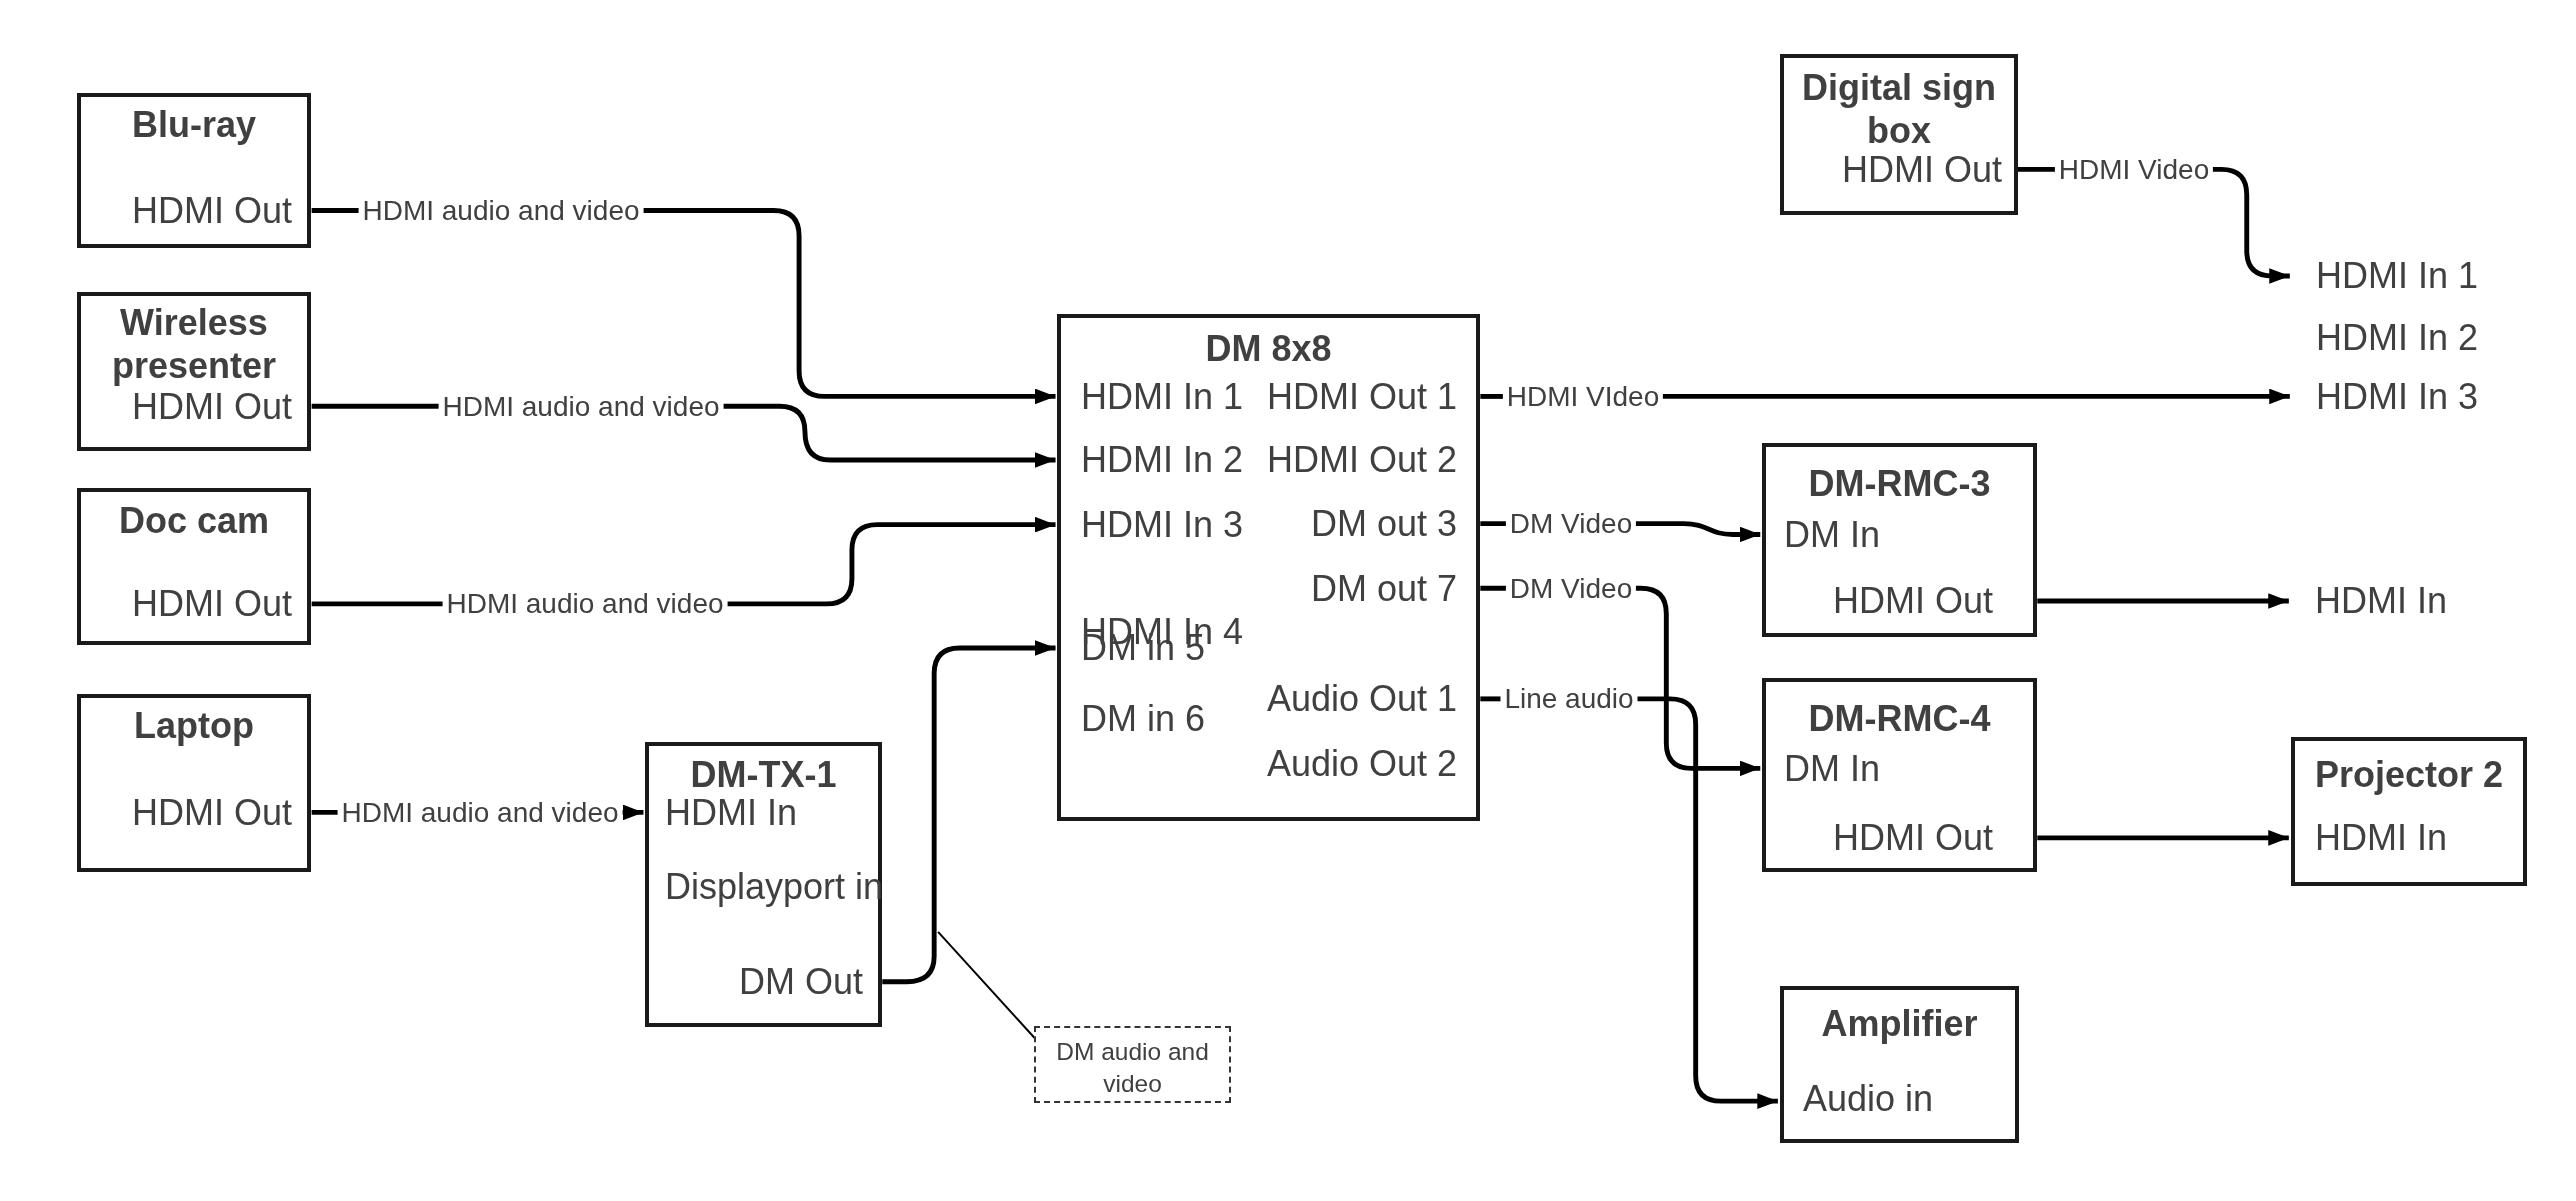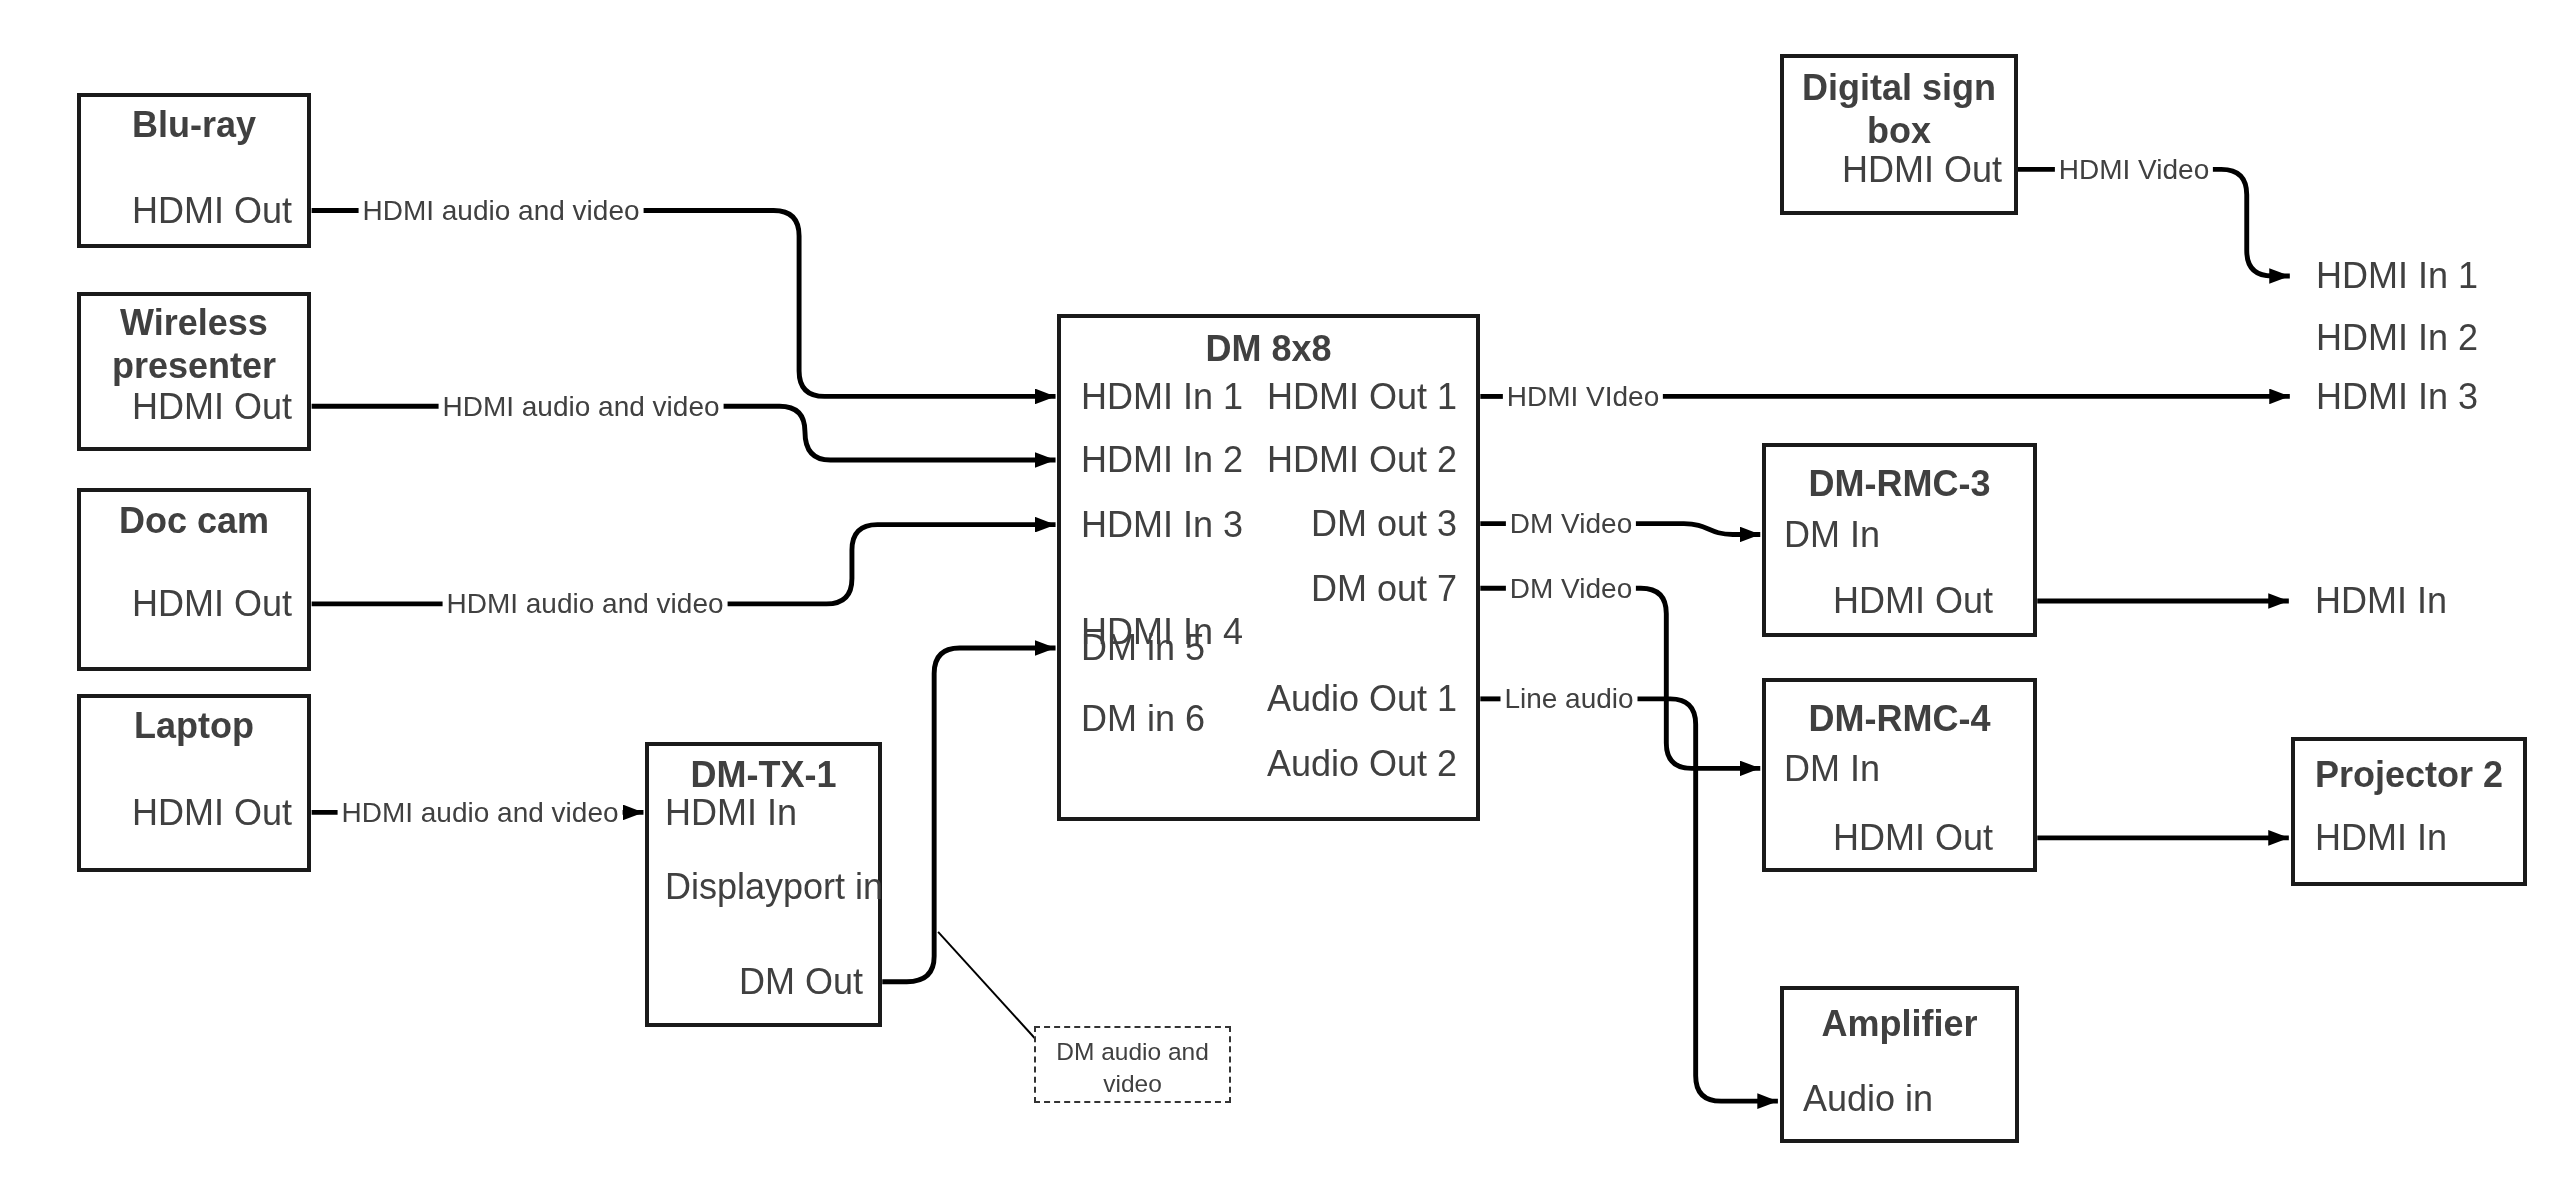--- a/index.html
+++ b/index.html
@@ -92,21 +92,21 @@
     </svg>
     <div class="node" style="left: 77px; top: 93px; width: 234px; height: 155px;">
       <div class="title-line" style="top: 5.9px;">Blu-ray</div>
     </div>
     <div class="port-label" style="top: 196px; right: 2284px; text-align: right;">HDMI Out</div>
     <div class="node" style="left: 77px; top: 292px; width: 234px; height: 159px;">
       <div class="title-line" style="top: 4.9px;">Wireless</div>
       <div class="title-line" style="top: 48px;">presenter</div>
     </div>
     <div class="port-label" style="top: 392px; right: 2284px; text-align: right;">HDMI Out</div>
-    <div class="node" style="left: 77px; top: 488px; width: 234px; height: 183px;">
+    <div class="node" style="left: 77px; top: 488px; width: 234px; height: 157px;">
       <div class="title-line" style="top: 6.9px;">Doc cam</div>
     </div>
     <div class="port-label" style="top: 589px; right: 2284px; text-align: right;">HDMI Out</div>
     <div class="node" style="left: 77px; top: 694px; width: 234px; height: 178px;">
       <div class="title-line" style="top: 5.9px;">Laptop</div>
     </div>
     <div class="port-label" style="top: 798px; right: 2284px; text-align: right;">HDMI Out</div>
     <div class="node" style="left: 645px; top: 742px; width: 237px; height: 285px;">
       <div class="title-line" style="top: 6.9px;">DM-TX-1</div>
     </div>

